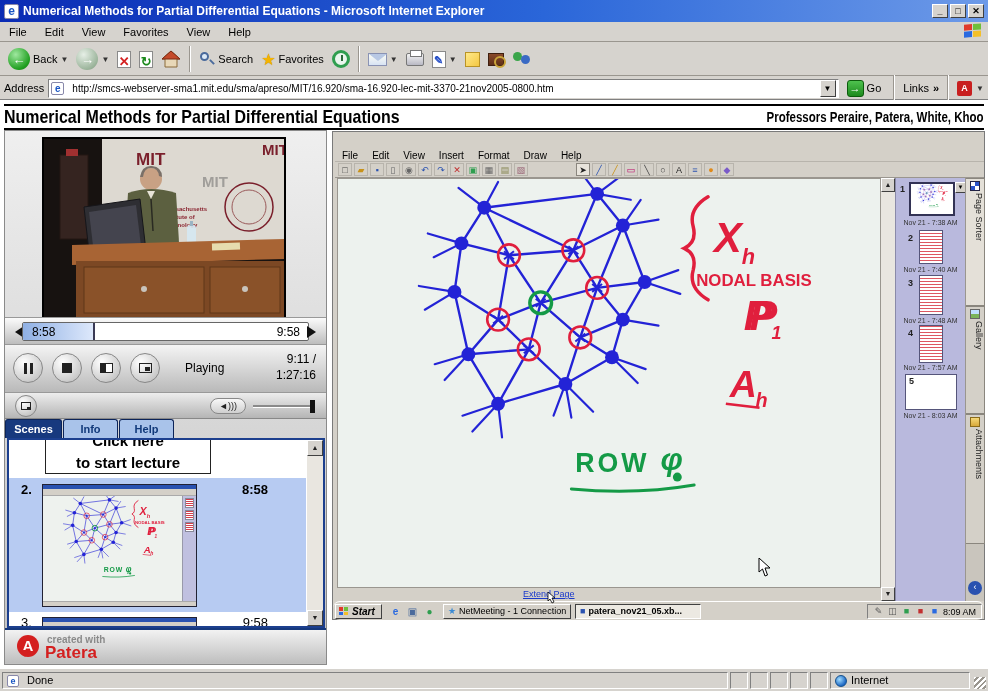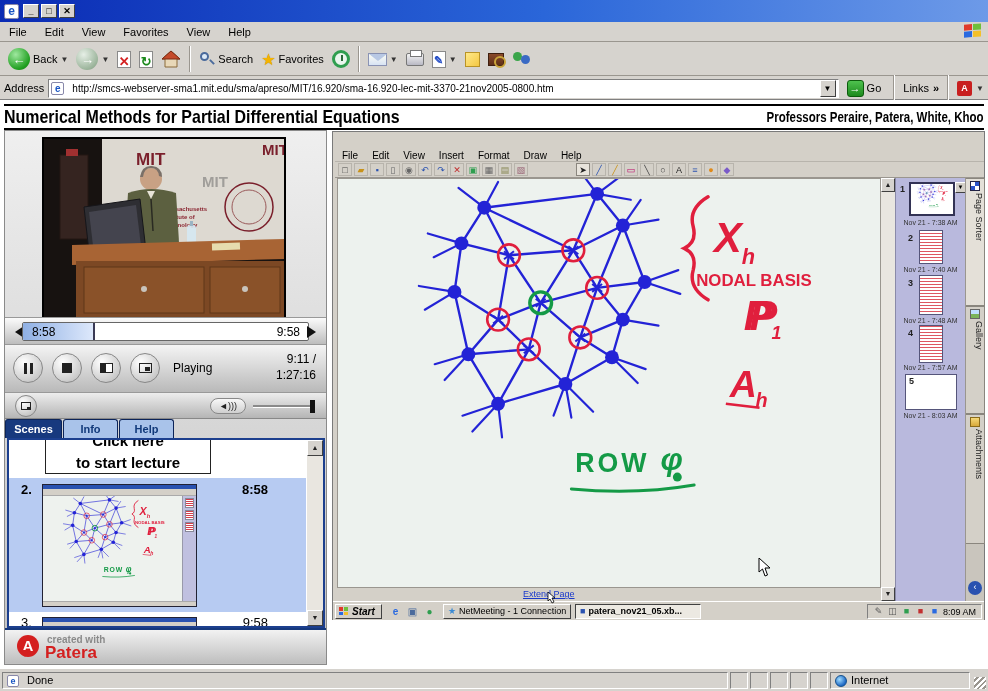--- a/index.html
+++ b/index.html
@@ -93,21 +93,21 @@
   .controls { position:absolute; left:0; top:214px; width:321px; height:48px;
     background:linear-gradient(#f4f4f4,#b9b9b9); border-bottom:1px solid #999; }
   .cbtn { position:absolute; top:8px; width:30px; height:30px; border-radius:50%;
     background:radial-gradient(circle at 35% 30%,#ffffff,#c9c9c9 75%,#a8a8a8); border:1px solid #888;
     display:flex; align-items:center; justify-content:center; }
   .pauseg { display:flex; gap:3px; } .pauseg i { width:3px; height:11px; background:#222; }
   .stopg { width:10px; height:10px; background:#222; }
   .mixg { width:13px; height:10px; border:1px solid #222; background:linear-gradient(90deg,#222 50%,#fff 50%); }
   .pipg { width:13px; height:10px; border:1px solid #222; position:relative; }
   .pipg:before { content:""; position:absolute; right:1px; bottom:1px; width:5px; height:4px; background:#222; }
-  .playing { position:absolute; left:168px; top:16px; font-size:12px; }
+  .playing { position:absolute; left:180px; top:16px; font-size:12px; }
   .times { position:absolute; right:10px; top:6px; font-size:12px; text-align:right; line-height:16px; }
   .volrow { position:absolute; left:0; top:262px; width:321px; height:26px;
     background:linear-gradient(#ededed,#b5b5b5); border-bottom:1px solid #888; }
   .popbtn { position:absolute; left:10px; top:2px; width:22px; height:22px; border-radius:50%;
     background:radial-gradient(circle at 35% 30%,#fff,#c5c5c5 75%); border:1px solid #888;
     display:flex; align-items:center; justify-content:center; }
   .popg { width:10px; height:8px; border:1px solid #222; position:relative; }
   .popg:before { content:""; position:absolute; right:-1px; bottom:-1px; width:4px; height:3px; background:#222; }
   .spk { position:absolute; left:205px; top:5px; width:36px; height:16px; border:1px solid #888; border-radius:8px;
     background:linear-gradient(#f8f8f8,#cfcfcf); font-size:9px; text-align:center; line-height:14px; color:#222; }
@@ -185,21 +185,21 @@
     repeating-linear-gradient(90deg, rgba(255,255,255,.4) 0 3px, transparent 3px 5px); }
   .sidetabs { position:absolute; left:632px; top:46px; width:19px; height:423px; background:#c9c5bd; border-left:1px solid #9a968f; }
   .vtab { position:relative; width:19px; border:1px solid #8a867e; border-left:none; background:#d4d0c8;
     writing-mode:vertical-rl; font-size:9px; color:#222; padding:14px 0 4px 0; text-align:left; }
   .vtab .vic { position:absolute; top:2px; left:4px; width:10px; height:10px; writing-mode:horizontal-tb; }
   .ic-grid { background:conic-gradient(#2a52c8 0 25%, #fff 0 50%, #2a52c8 0 75%, #fff 0); border:1px solid #224; }
   .ic-pic { background:linear-gradient(#bfe0ff 55%, #7ab45a 55%); border:1px solid #666; }
   .ic-fold { background:linear-gradient(#f4d778,#d8a93a); border:1px solid #8a6a1a; }
   .circbtn { position:absolute; left:2px; bottom:6px; width:14px; height:14px; border-radius:50%;
     background:#2a52b0; color:#fff; font-size:9px; line-height:13px; text-align:center; }
-  .nb-task { position:absolute; left:0px; top:469px; width:651px; height:19px; background:#d4d0c8; border-top:1px solid #fff; }
+  .nb-task { position:absolute; left:0px; top:469px; width:651px; height:19px; background:#d4d0c8; border-top:1px solid #fff;border-radius:7px; }
   .startbtn { position:absolute; left:2px; top:2px; height:15px; display:flex; align-items:center; gap:3px;
     padding:0 6px 0 3px; background:#d4d0c8; border:1px solid; border-color:#fff #404040 #404040 #fff;
     font-weight:bold; font-size:10px; font-style:italic; }
   .miniflag { width:10px; height:9px; display:grid; grid-template-columns:4px 4px; grid-template-rows:3.5px 3.5px; gap:1px; }
   .ql { position:absolute; left:56px; top:3px; display:flex; gap:4px; }
   .qlb { width:13px; height:13px; font-size:10px; line-height:13px; text-align:center; }
   .taskbtn { position:absolute; top:2px; height:15px; background:#d4d0c8; border:1px solid; border-color:#fff #404040 #404040 #fff;
     font-size:9px; line-height:13px; padding:0 4px; white-space:nowrap; overflow:hidden; display:flex; gap:3px; align-items:center; }
   .taskbtn.active { border-color:#404040 #fff #fff #404040; background:#ece9e2; font-weight:bold; }
   .tray { position:absolute; right:2px; top:2px; height:15px; border:1px solid; border-color:#808080 #fff #fff #808080;
@@ -216,20 +216,21 @@
   .grip { position:absolute; right:2px; bottom:2px; width:12px; height:12px;
     background:repeating-linear-gradient(135deg,#fff 0 2px,#9a968f 2px 4px); }
 </style>
 </head>
 <body>
 
 <div class="screen">
 
   <div class="titlebar">
     <div class="ie-logo">e</div>
+    <div class="titletext">Numerical Methods for Partial Differential Equations - Microsoft Internet Explorer</div>
     <div class="winbtns">
       <div class="wbtn">_</div>
       <div class="wbtn">□</div>
       <div class="wbtn">✕</div>
     </div>
   </div>
 
   <div class="menubar">
     <span class="menuitem">File</span>
     <span class="menuitem">Edit</span>

